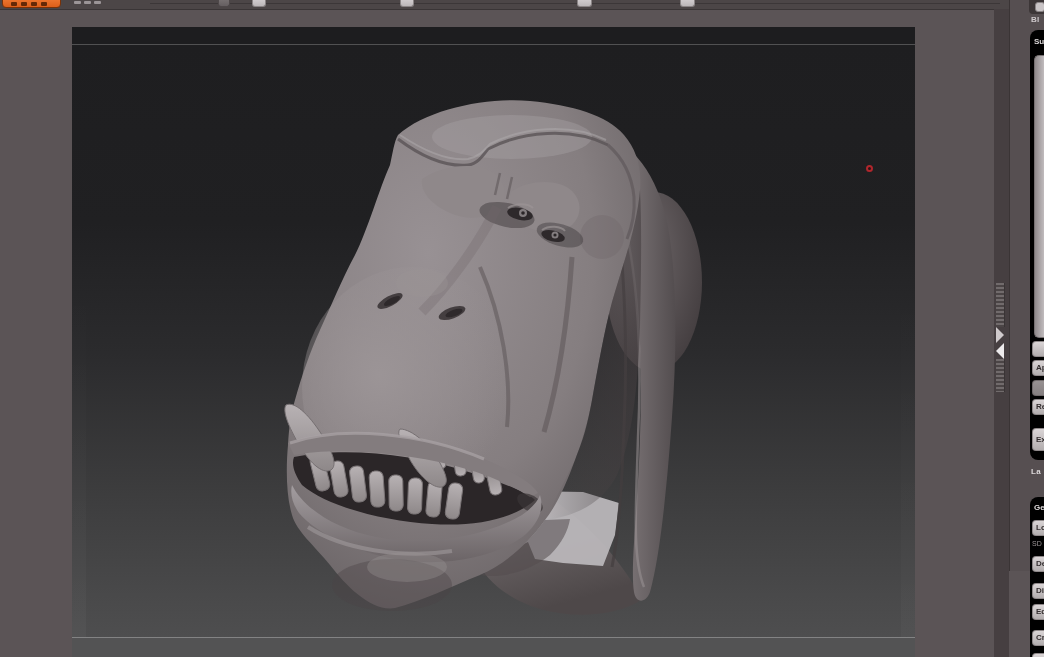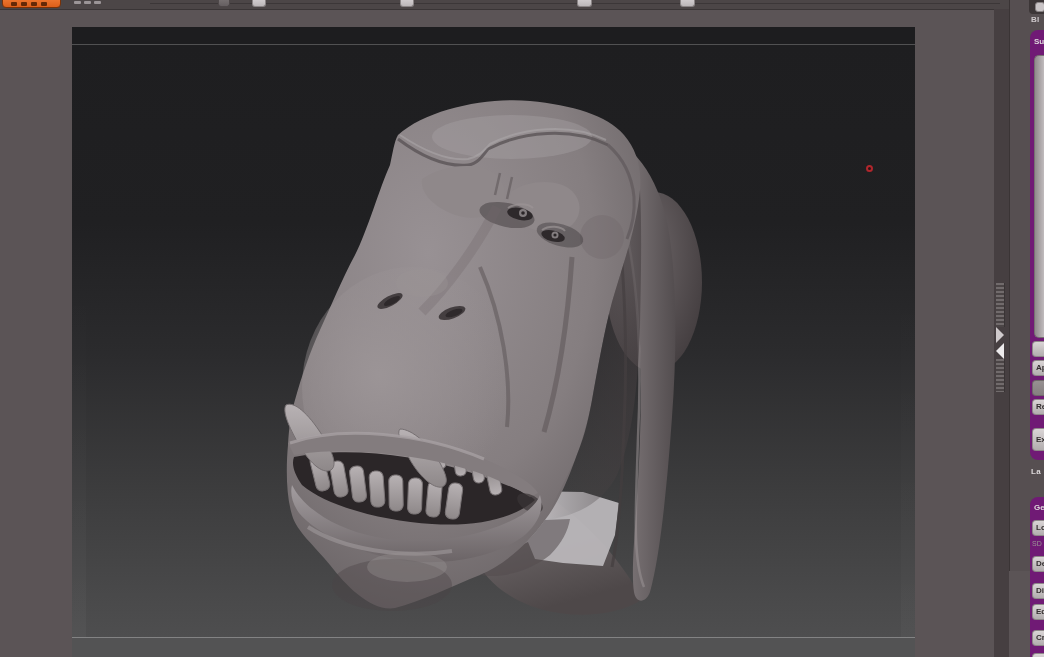--- a/index.html
+++ b/index.html
@@ -42,21 +42,21 @@
     border-left:1px solid #39
 3435;border-right:1px solid #393435;box-sizing:border-box;}
   .arrow{position:absolute;width:0;height:0;}
   .arrow.open{left:2px;top:318px;border-top:8px solid transparent;border-bottom:8px solid transparent;border-left:8px solid #cfcacc;}
   .arrow.close{left:2px;top:334px;border-top:8px solid transparent;border-bottom:8px solid transparent;border-right:8px solid #eceaeb;}
   
   .rpanel{position:absolute;left:1009px;top:0;width:35px;height:571px;background:#564f51;border-left:1px solid #3a3435;box-sizing:border-box;}
   .rp-topbox{position:absolute;left:19px;top:0;width:16px;height:14px;background:#3c3637;border-radius:0 0 0 4px;}
   .rp-topbtn{position:absolute;left:25px;top:2px;width:10px;height:10px;border-radius:3px;background:#c9c4c6;border:1px solid #8a8485;box-sizing:border-box;}
   .rp-label{position:absolute;left:21px;font-weight:bold;font-size:8px;color:#cfcacc;letter-spacing:.3px;}
-  .rp-section{position:absolute;left:20px;width:15px;background:#701a75;}
+  .rp-section{position:absolute;left:20px;width:15px;background:#000000;}
   .rp-sec-hdr{position:absolute;left:4px;font-weight:bold;font-size:8px;color:#ddd9da;}
   .rp-strip{position:absolute;left:4px;top:25px;width:11px;height:283px;border-radius:5px 0 0 5px;
     background:linear-gradient(90deg,#8f898b,#c6c1c3);border:1px solid #767071;border-right:none;box-sizing:border-box;}
   .rbtn{position:absolute;left:2px;width:13px;height:16px;border-radius:4px 0 0 4px;box-sizing:border-box;
     background:linear-gradient(#dad5d6,#b2adae);border:1px solid #8e8889;border-right:none;
     color:#332e2f;font-weight:bold;font-size:8px;line-height:14px;padding-left:3px;overflow:hidden;}
   .rbtn.dim{background:linear-gradient(#979192,#857f80);border-color:#6f696a;color:#6b6566;}
   .rbtn.tall{height:23px;line-height:21px;}
   .rp-small{position:absolute;left:2px;font-size:7px;color:#9b9496;}
 </style>

